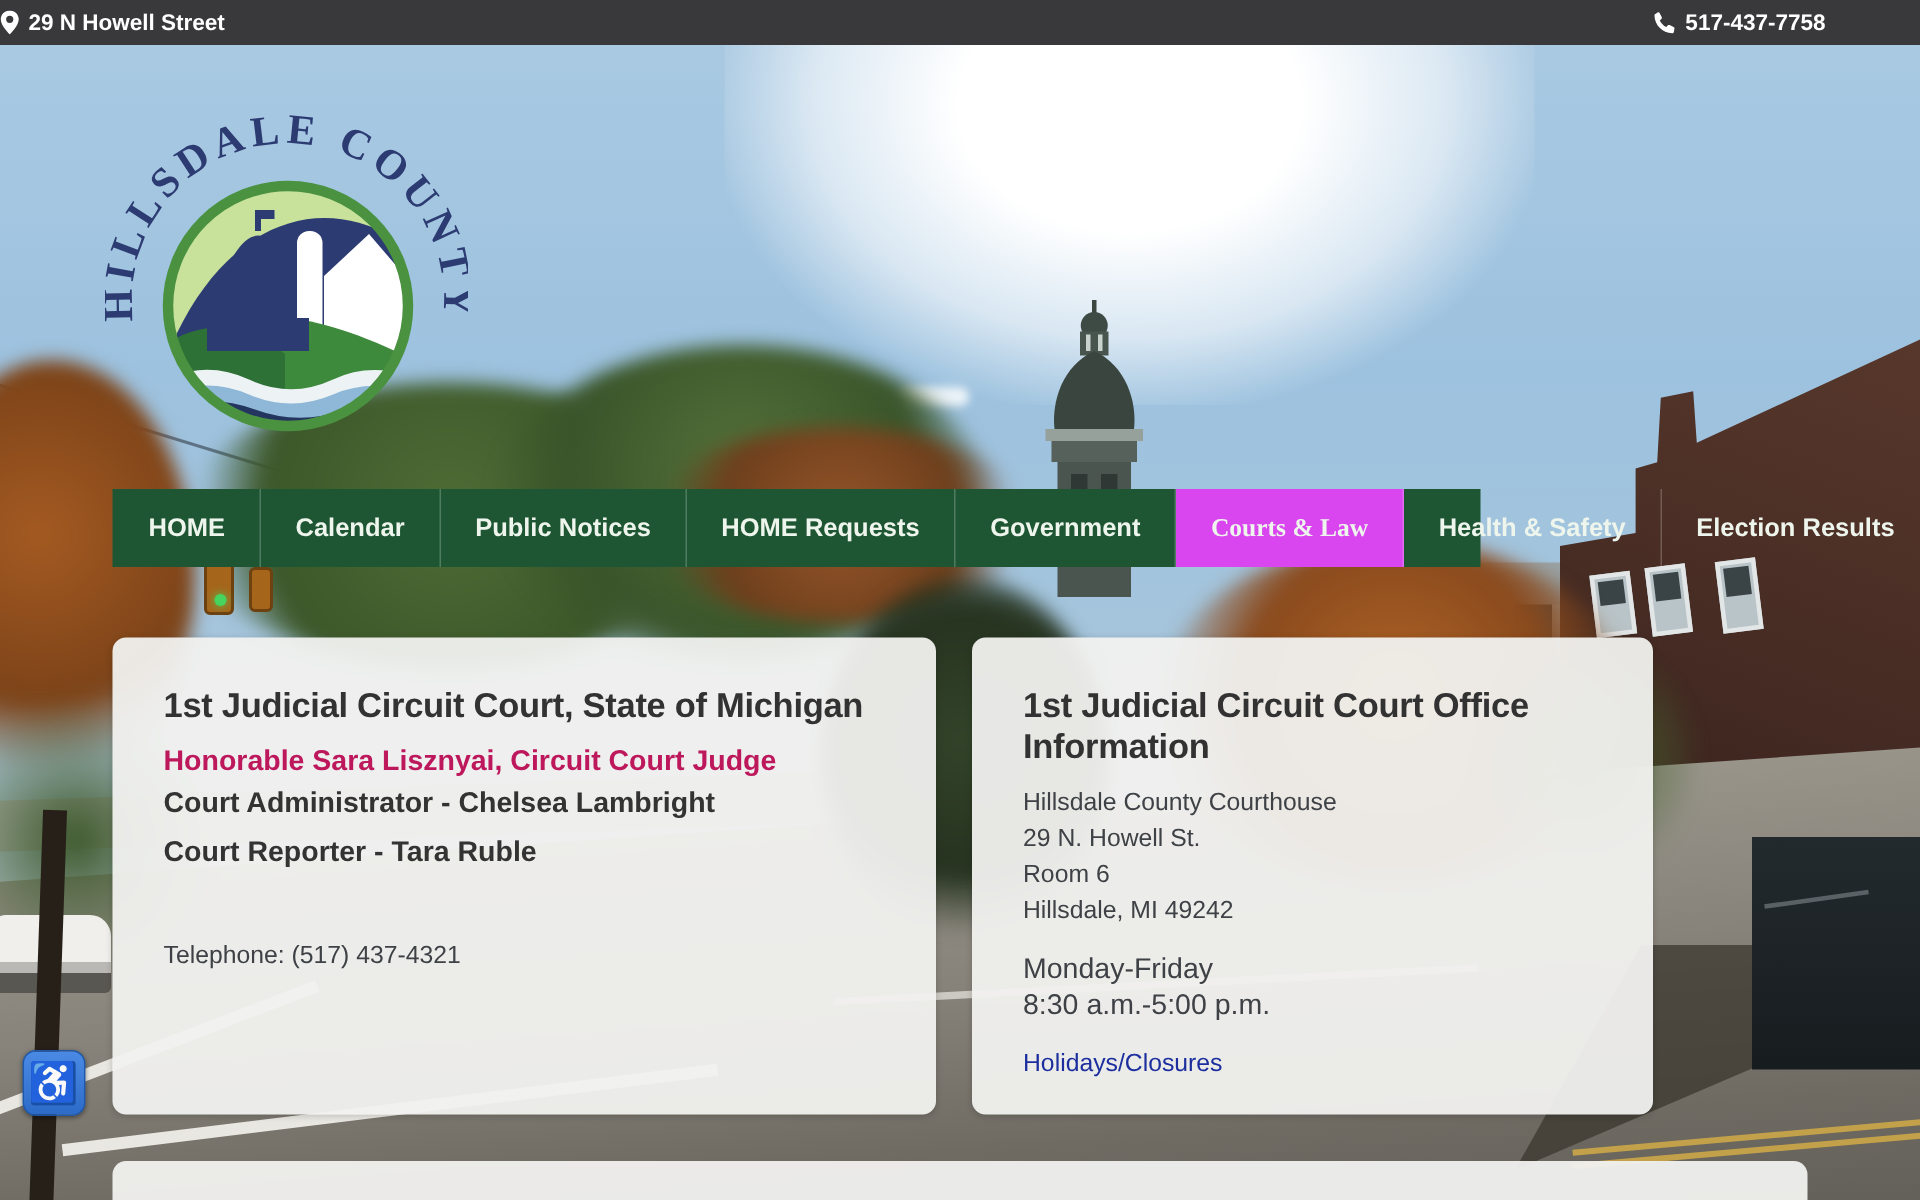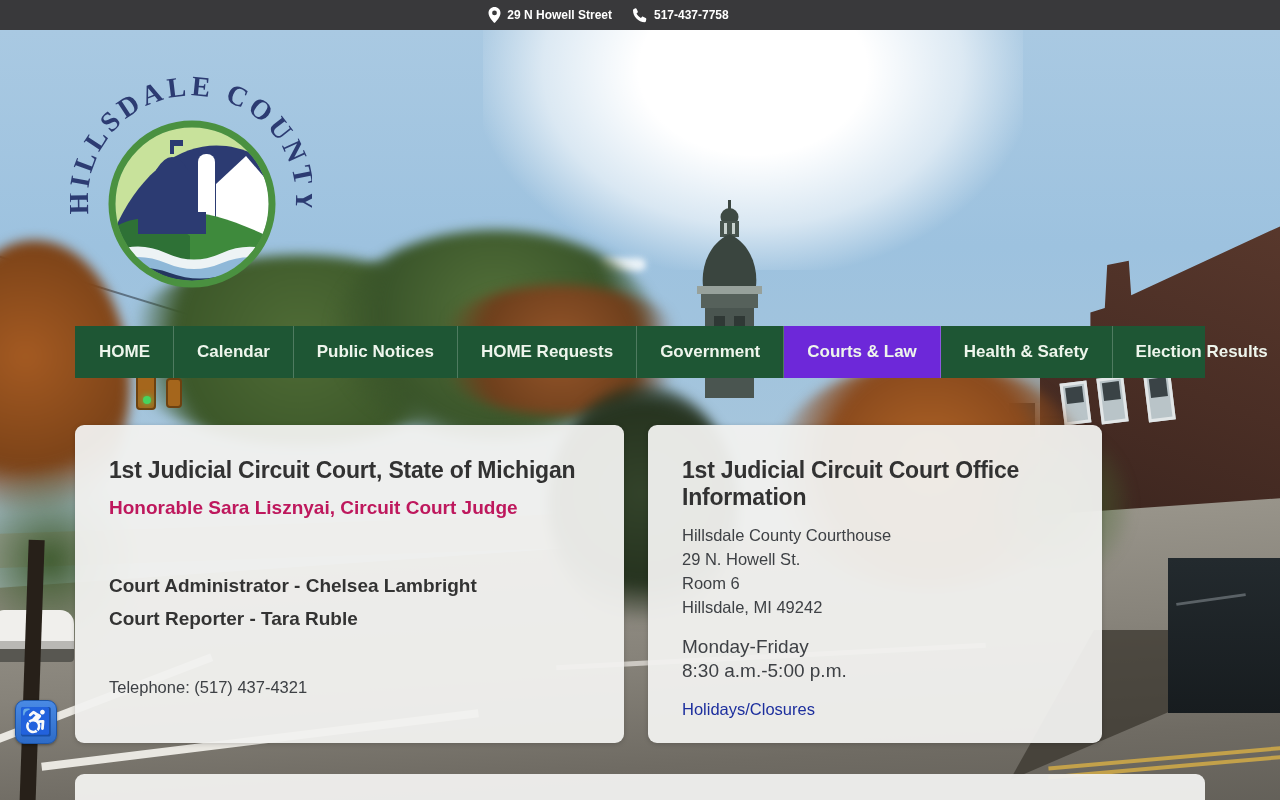--- a/index.html
+++ b/index.html
@@ -4,23 +4,23 @@
 <style>
   * { box-sizing: border-box; margin: 0; padding: 0; }
   html, body { width: 1280px; height: 800px; overflow: hidden; }
   body { font-family: "Liberation Sans", sans-serif; background: #9cc0dc; }
   .page { position: relative; width: 1280px; height: 800px; overflow: hidden; }
 
   
   .topbar {
     position: absolute; top: 0; left: 0; width: 1280px; height: 30px;
     background: #39393b; z-index: 40;
-    display: flex; align-items: center; justify-content: center;
+    display: flex; align-items: center; justify-content: space-between;
     padding-right: 63px; gap: 20px;
-    color: #ffffff; font-size: 12px; font-weight: bold;
+    color: #ffffff; font-size: 15px; font-weight: bold;
   }
   .topbar-item { display: flex; align-items: center; gap: 6px; }
   .topbar-item svg { display: block; }
 
   
   .hero { position: absolute; top: 30px; left: 0; width: 1280px; height: 770px; overflow: hidden; }
   .sky {
     position: absolute; inset: 0; z-index: 0;
     background: linear-gradient(180deg, #a9c9e2 0%, #9dc2df 28%, #a5c5dc 52%, #b8c9d2 72%, #b4b3ab 88%, #908d85 100%);
   }
@@ -75,43 +75,43 @@
   .signal { position: absolute; background: #a5661c; border: 2px solid #6d4110; border-radius: 4px; z-index: 7; }
   .sig1 { left: 136px; top: 342px; width: 20px; height: 38px; }
   .sig2 { left: 166px; top: 348px; width: 16px; height: 30px; }
   .sig1::after { content:""; position:absolute; left:5px; bottom:4px; width:8px; height:8px; border-radius:50%; background:#47d45e; box-shadow:0 0 6px #47d45e; }
 
   
   .logo { position: absolute; left: 70px; top: 22px; z-index: 10; cursor: pointer; }
 
   
   .nav {
-    position: absolute; left: 75px; top: 296px; width: 1130px; height: 52px; z-index: 20;
+    position: absolute; left: 75px; top: 296px; width: 912px; height: 52px; z-index: 20;
     background: #1e5634; display: flex; align-items: stretch;
   }
   .nav a {
     display: flex; align-items: center; padding: 0 23px;
     color: #eef5ec; font-size: 17px; font-weight: bold; text-decoration: none;
     border-right: 1px solid rgba(255,255,255,0.22); white-space: nowrap;
   }
   .nav a:first-child { border-left: 1px solid rgba(255,255,255,0.0); }
-  .nav a.active { background: #6d28d9; }
+  .nav a.active { background: #d946ef; font-family: Liberation Serif, serif; }
 
   
   .card {
     position: absolute; top: 395px; height: 318px; z-index: 21;
     background: rgba(241,241,239,0.95); border-radius: 9px;
     padding: 32px 34px; color: #333333;
     box-shadow: 0 1px 5px rgba(0,0,0,0.18);
   }
   .card-left { left: 75px; width: 549px; }
   .card-right { left: 648px; width: 454px; }
   .card h2 { font-size: 23px; font-weight: bold; color: #323232; letter-spacing: -0.2px; }
   .judge-line { margin-top: 13px; font-size: 19px; font-weight: bold; color: #be185d; }
-  .staff-block { margin-top: 50px; font-size: 19px; font-weight: bold; color: #333333; line-height: 33px; }
+  .staff-block { font-size: 19px; font-weight: bold; color: #333333; line-height: 33px; }
   .phone-line { margin-top: 43px; font-size: 16.5px; color: #3e4145; }
   .addr-block { margin-top: 12px; font-size: 16.5px; color: #3e4145; line-height: 24px; }
   .hours-block { margin-top: 16px; font-size: 19px; color: #3e4145; line-height: 24px; }
   .holiday-link { display: inline-block; margin-top: 17px; font-size: 16.5px; color: #1d2f9e; text-decoration: none; cursor: pointer; }
 
   .bottom-card {
     position: absolute; left: 75px; top: 744px; width: 1130px; height: 26px; z-index: 21;
     background: rgba(241,241,239,0.95); border-radius: 9px 9px 0 0;
   }
 

